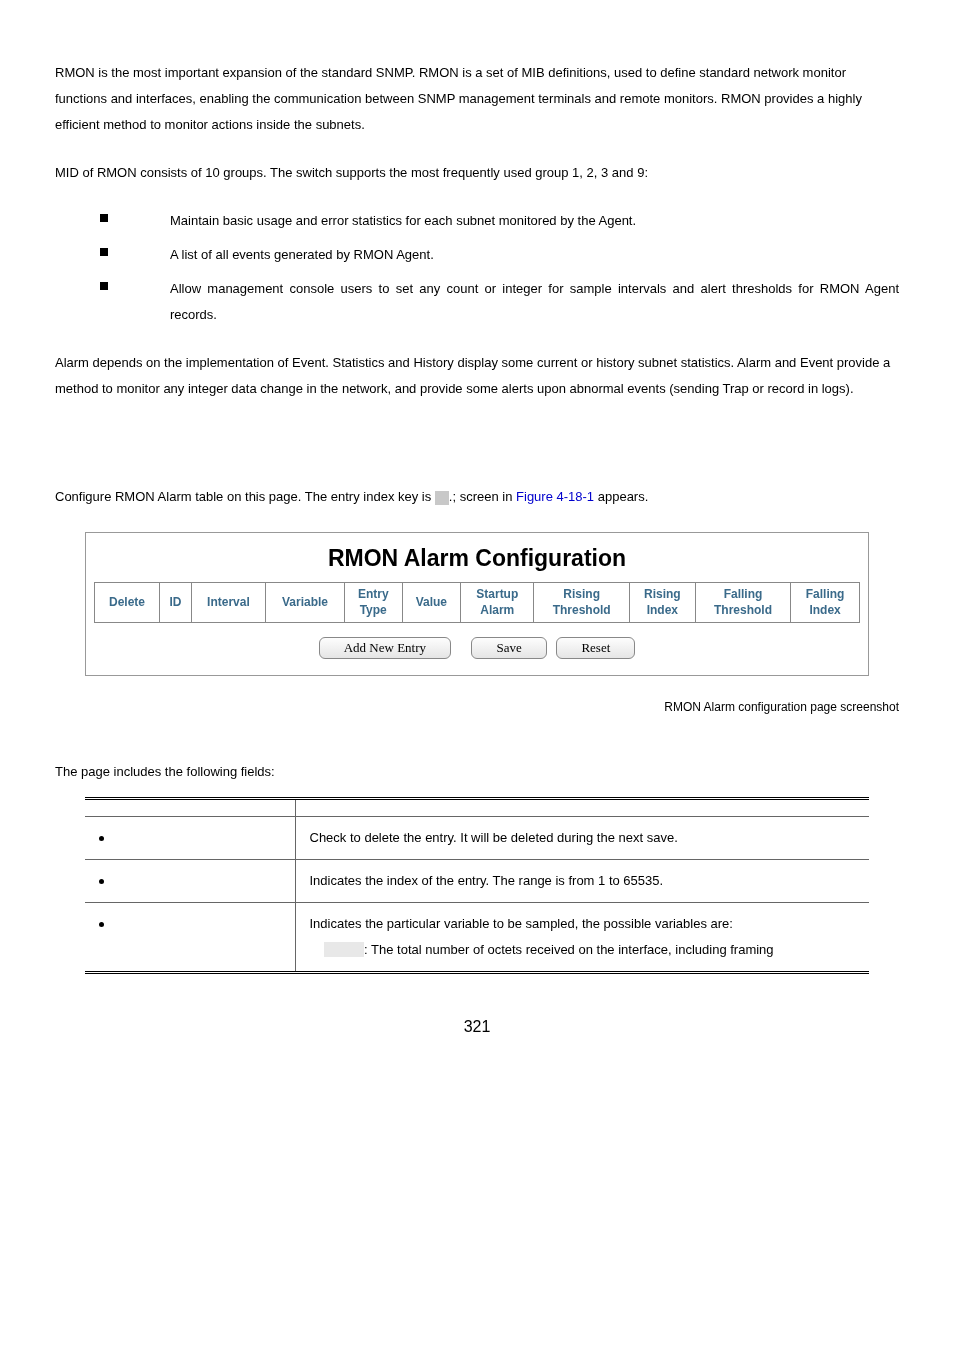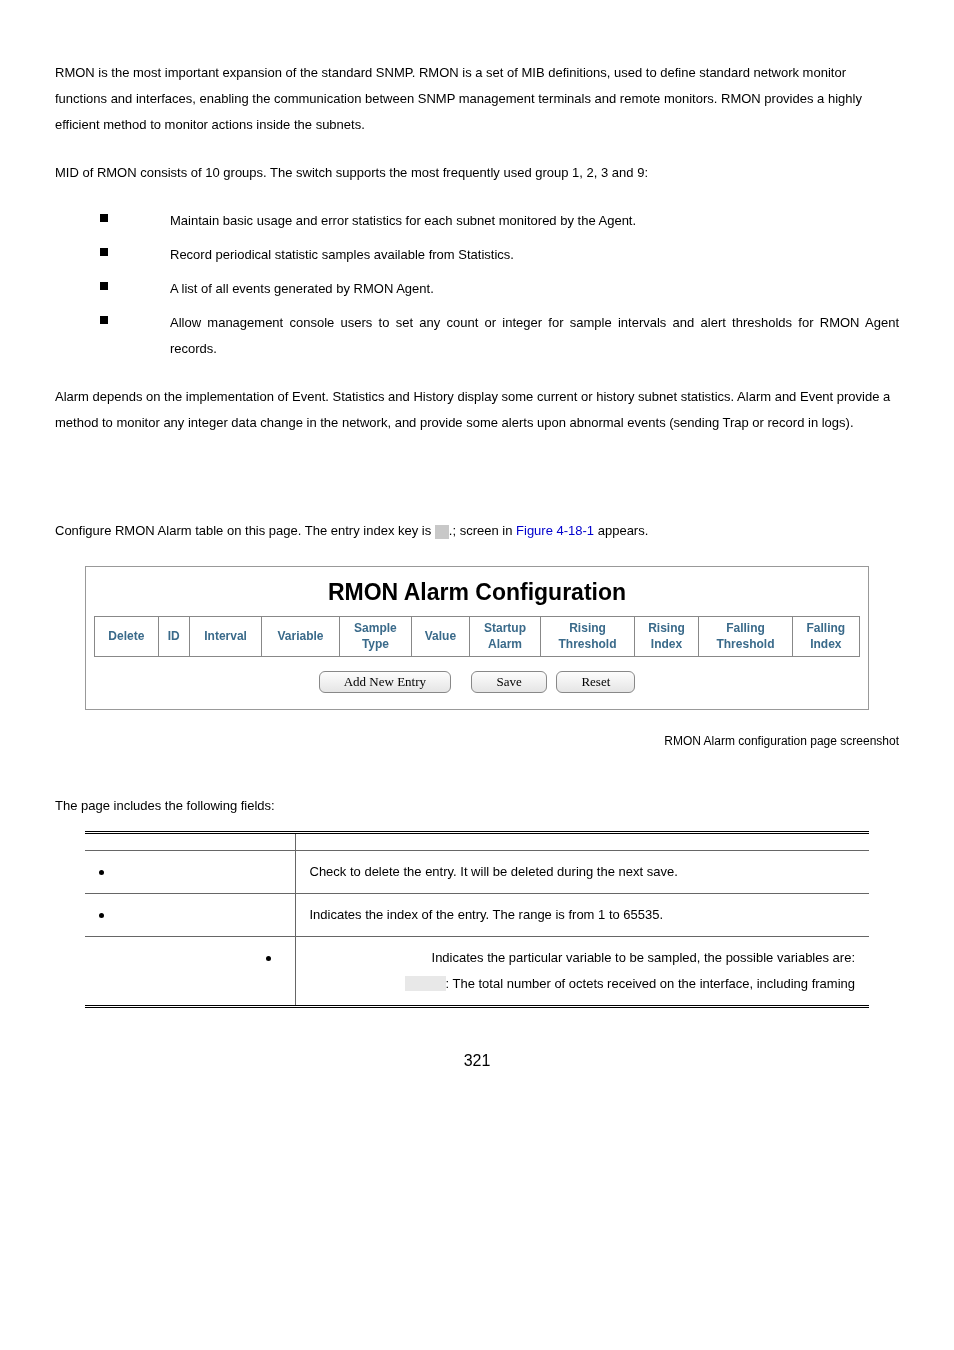--- a/index.html
+++ b/index.html
@@ -113,21 +113,20 @@
       padding: 8px 14px;
       vertical-align: top;
       line-height: 2.0;
     }
     .fields-table td.obj {
       width: 210px;
       border-right: 1px solid #666;
     }
     .fields-table tr.last td {
       border-bottom: 3px double #000;
-      text-align: right;
     }
     .dot {
       display: inline-block;
       width: 5px;
       height: 5px;
       background: #000;
       border-radius: 50%;
       vertical-align: middle;
       margin-right: 10px;
     }
@@ -145,21 +144,21 @@
 <body>
 
 <div class="page">
 
   <p class="para">RMON is the most important expansion of the standard SNMP. RMON is a set of MIB definitions, used to define standard network monitor functions and interfaces, enabling the communication between SNMP management terminals and remote monitors. RMON provides a highly efficient method to monitor actions inside the subnets.</p>
 
   <p class="para">MID of RMON consists of 10 groups. The switch supports the most frequently used group 1, 2, 3 and 9:</p>
 
   <ul class="bullet-list">
     <li><span class="sq"></span><span>Maintain basic usage and error statistics for each subnet monitored by the Agent.</span></li>
-    <li><span class="sq"></span><span>Record periodical statistic samples available from Statistics.</span></li>
+    <li><span class="sq"></span></li>
     <li><span class="sq"></span><span>A list of all events generated by RMON Agent.</span></li>
     <li><span class="sq"></span><span>Allow management console users to set any count or integer for sample intervals and alert thresholds for RMON Agent records.</span></li>
   </ul>
 
   <p class="para">Alarm depends on the implementation of Event. Statistics and History display some current or history subnet statistics. Alarm and Event provide a method to monitor any integer data change in the network, and provide some alerts upon abnormal events (sending Trap or record in logs).</p>
 
   <div style="height:60px"></div>
 
   <p class="para">
     <span>Configure RMON Alarm table on this page. The entry index key is </span><span class="gray-mark"></span><span>.; screen in </span><span class="blue-link">Figure 4-18-1</span><span> appears.</span>
@@ -167,21 +166,21 @@
 
   <div class="figure-box">
     <div class="fig-title">RMON Alarm Configuration</div>
     <table class="fig-table">
       <tbody>
           <tr>
         <th>Delete</th>
         <th>ID</th>
         <th>Interval</th>
         <th>Variable</th>
-        <th><span>Sample</span><br><span>Type</span></th>
+        <th><span>Entry</span><br><span>Type</span></th>
         <th>Value</th>
         <th><span>Startup</span><br><span>Alarm</span></th>
         <th><span>Rising</span><br><span>Threshold</span></th>
         <th><span>Rising</span><br><span>Index</span></th>
         <th><span>Falling</span><br><span>Threshold</span></th>
         <th><span>Falling</span><br><span>Index</span></th>
       </tr>
     </tbody>
       </table>
     <div class="btn-row">

